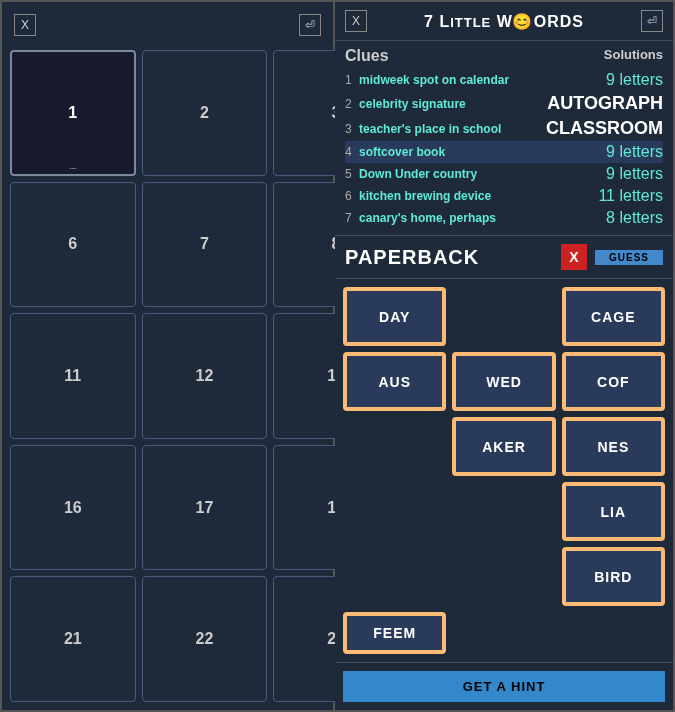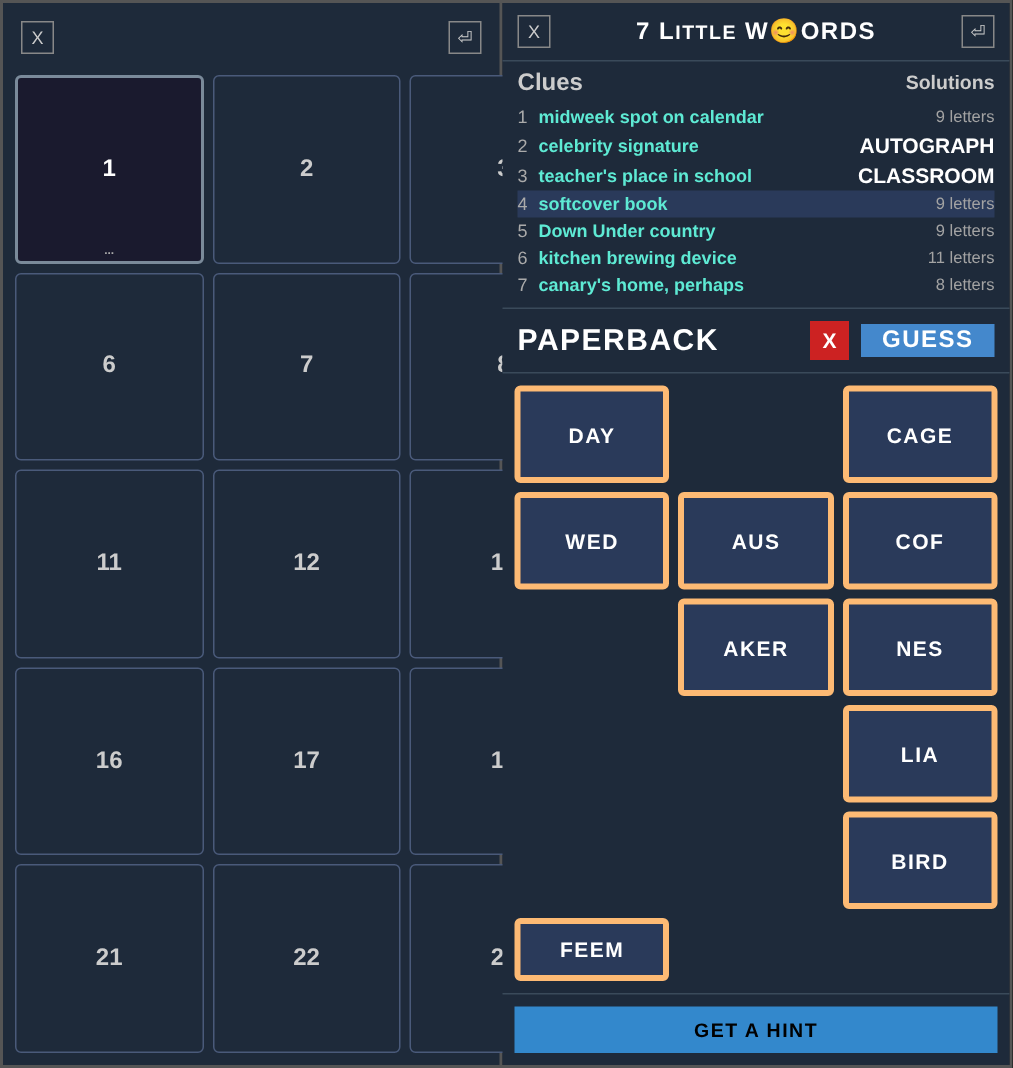--- a/index.html
+++ b/index.html
@@ -164,25 +164,25 @@
     }
     .clue-text {
       color: #5eead4;
       flex: 1;
       padding-left: 2px;
       font-weight: bold;
     }
     .clue-solution {
       color: #fff;
       font-weight: bold;
-      font-size: 14px;
+      font-size: 18px;
     }
     .clue-letters {
-      color: #a3a3a3;
-      font-size: 11px;
+      color: #5eead4;
+      font-size: 16px;
       margin-left: 29px;
     }
 
     
     .word-input-area {
       display: flex;
       align-items: center;
       padding: 8px 10px;
       background: #1e2a3a;
       border-bottom: 1px solid #3a4a5a;
@@ -203,24 +203,24 @@
       height: 26px;
       display: flex;
       align-items: center;
       justify-content: center;
       cursor: pointer;
       font-size: 14px;
       font-weight: bold;
     }
     .guess-btn {
       background: #4488cc;
-      color: #ffffff;
+      color: #000000;
       border: none;
       padding: 2px 14px;
-      font-size: 16px;
+      font-size: 10px;
       font-weight: bold;
       cursor: pointer;
       letter-spacing: 1px;
     }
 
     
     .tiles-area {
       flex: 1;
       padding: 8px;
       display: grid;
@@ -362,22 +362,22 @@
     <div class="word-input-area">
       <span class="current-word">PAPERBACK</span>
       <div class="clear-btn">X</div>
       <div class="guess-btn">GUESS</div>
     </div>
 
     <div class="tiles-area" id="tiles-area">
     <div class="tile">DAY</div>
         <div class="tile empty"></div>
         <div class="tile">CAGE</div>
+        <div class="tile">AUS</div>
         <div class="tile">WED</div>
-        <div class="tile">AUS</div>
         <div class="tile">COF</div>
         <div class="tile empty"></div>
         <div class="tile">AKER</div>
         <div class="tile">NES</div>
         <div class="tile empty"></div>
         <div class="tile empty"></div>
         <div class="tile">LIA</div>
         <div class="tile empty"></div>
         <div class="tile empty"></div>
         <div class="tile">BIRD</div>

